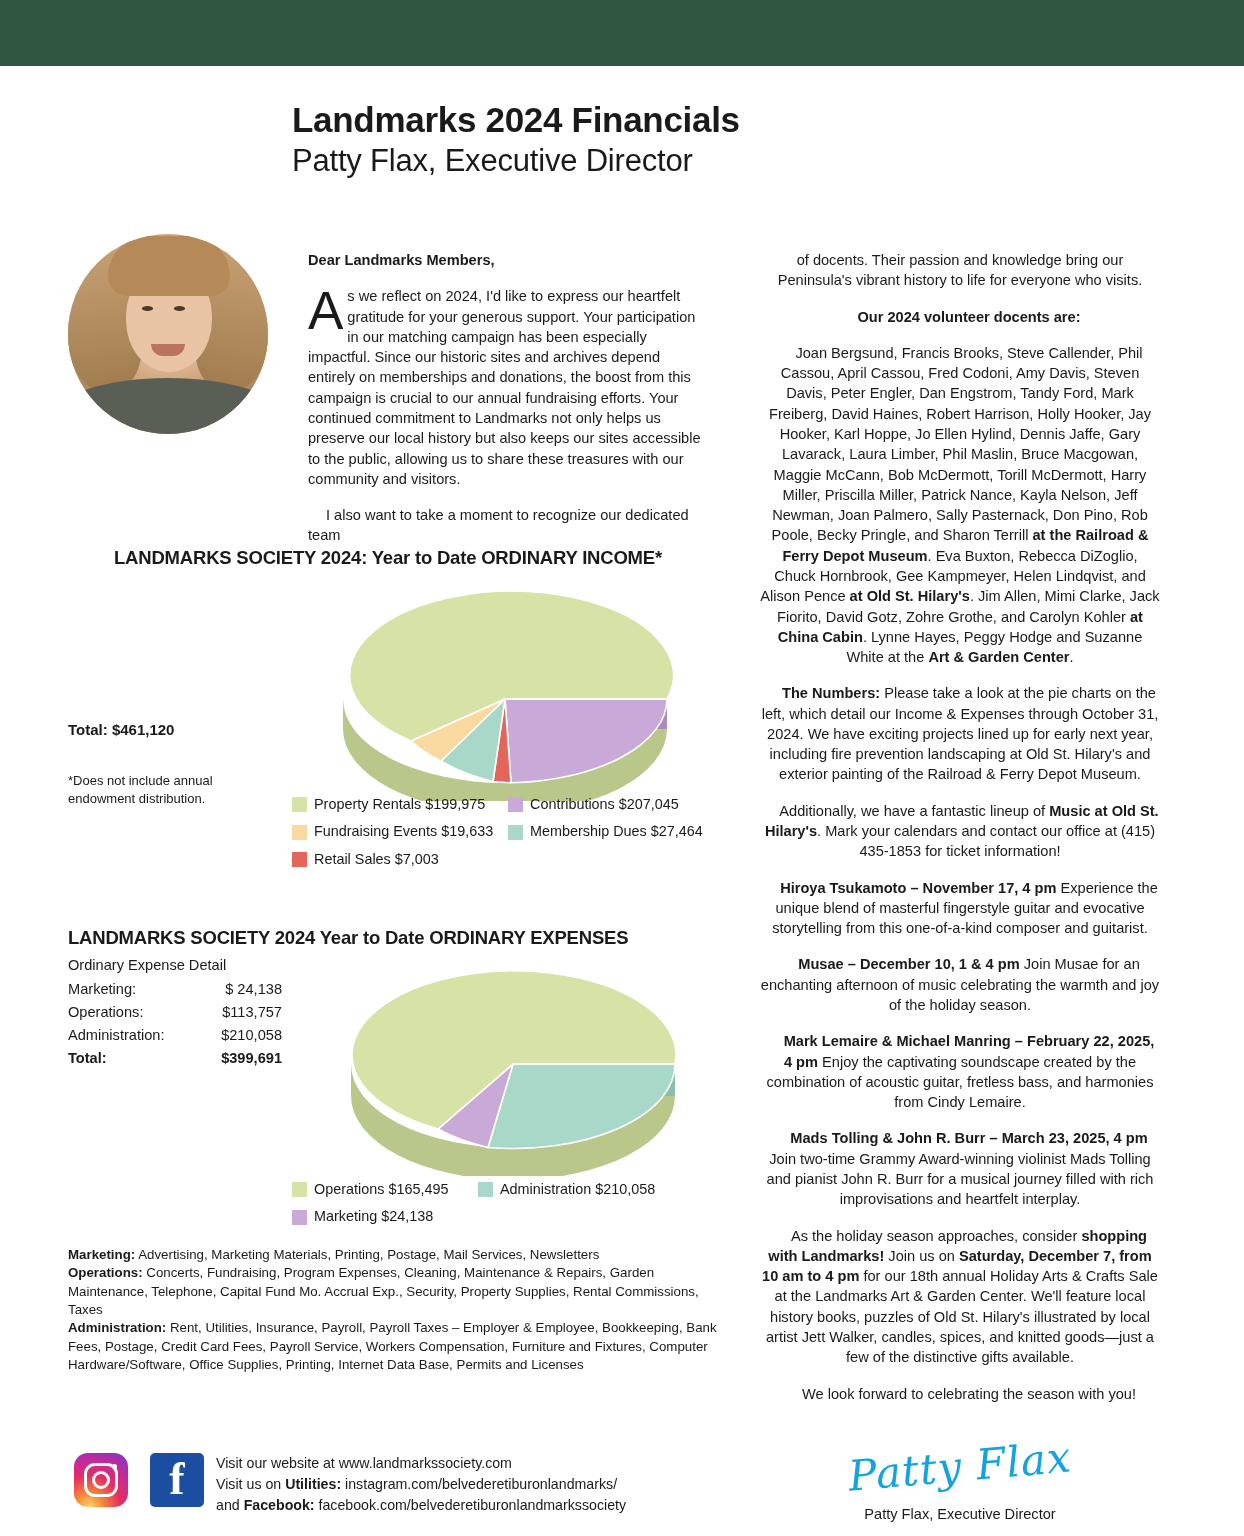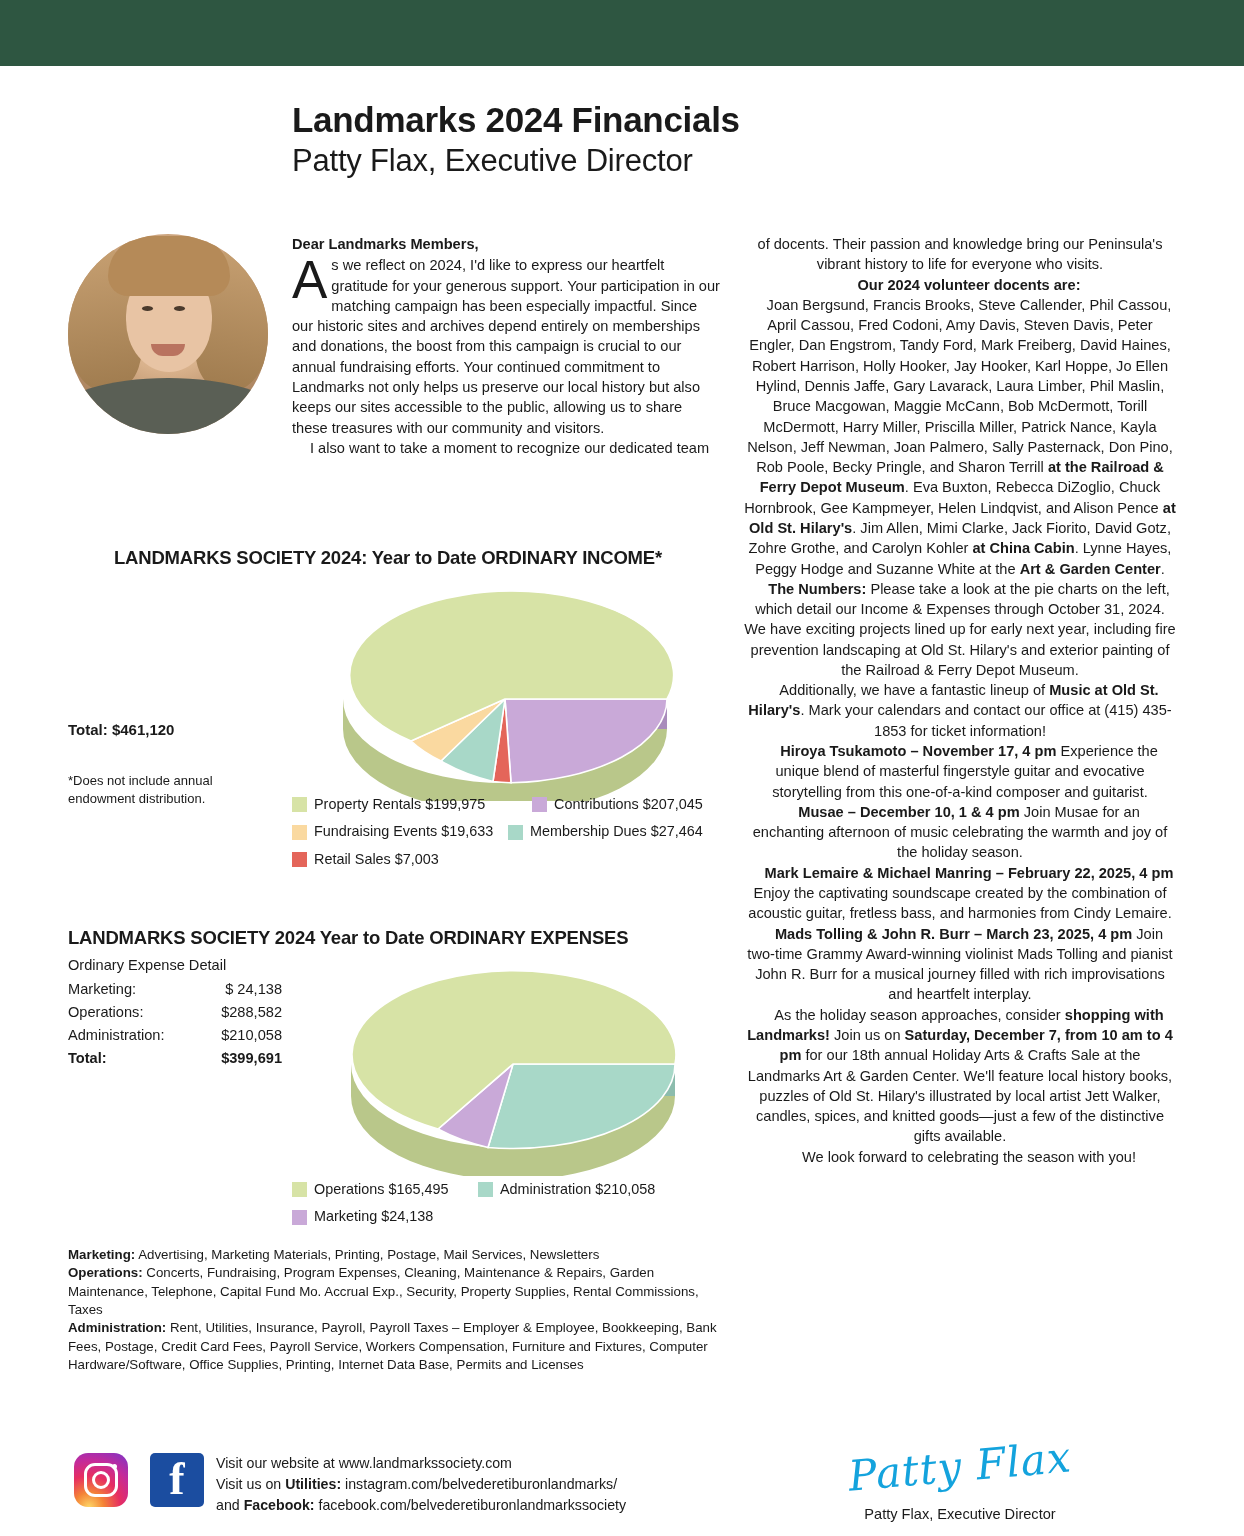--- a/index.html
+++ b/index.html
@@ -119,21 +119,21 @@
   }
   .col-right {
     position: absolute;
     left: 744px;
     top: 168px;
     width: 432px;
     font-size: 14.6px;
     line-height: 1.39;
     text-align: center;
   }
-  .col-right p, .col-left-letter p { margin: 0; }
+  .col-right p, .col-left-letter p { margin: 16px; }
   .indent { text-indent: 18px; }
   .salutation { font-weight: bold; margin-bottom: 1px !important; }
   .dropcap-para { position: relative; }
   .dropcap {
     float: left;
     font-size: 53px;
     line-height: 0.82;
     font-weight: normal;
     padding: 3px 4px 0 0;
   }
@@ -347,21 +347,21 @@
       <path d="M 225 128 L 213 210.5 A 162 84 0 0 1 161 190 Z" fill="#a8d8c8" stroke="#ffffff" stroke-width="1.6"></path>
 
       <path d="M 225 128 L 161 190 A 162 84 0 0 1 131 170 Z" fill="#fad9a0" stroke="#ffffff" stroke-width="1.6"></path>
 
       <path d="M 225 128 L 131 170 A 162 84 0 1 1 387 128 Z" fill="#d7e3a6" stroke="#ffffff" stroke-width="1.6"></path>
     </svg>
   </div>
 
   <div class="legend" id="income-legend">
     <div class="legend-row">
-      <div class="legend-item" style="width:240px">
+      <div class="legend-item" style="width:216px">
         <span class="swatch" style="background:#d7e3a6"></span>
         <span class="lbl">Property Rentals $199,975</span>
       </div>
       <div class="legend-item">
         <span class="swatch" style="background:#c9a9d8"></span>
         <span class="lbl">Contributions $207,045</span>
       </div>
     </div>
     <div class="legend-row">
       <div class="legend-item" style="width:216px">
@@ -384,21 +384,21 @@
   <div class="sec-head" id="expense-head">LANDMARKS SOCIETY 2024 Year to Date ORDINARY EXPENSES</div>
 
   <div class="exp-detail">
     <div class="hdr">Ordinary Expense Detail</div>
     <div class="exp-row">
       <span>Marketing:</span>
       <span>$ 24,138</span>
     </div>
     <div class="exp-row">
       <span>Operations:</span>
-      <span>$288,582</span>
+      <span>$113,757</span>
     </div>
     <div class="exp-row">
       <span>Administration:</span>
       <span>$210,058</span>
     </div>
     <div class="exp-row total">
       <span>Total:</span>
       <span>$399,691</span>
     </div>
   </div>

